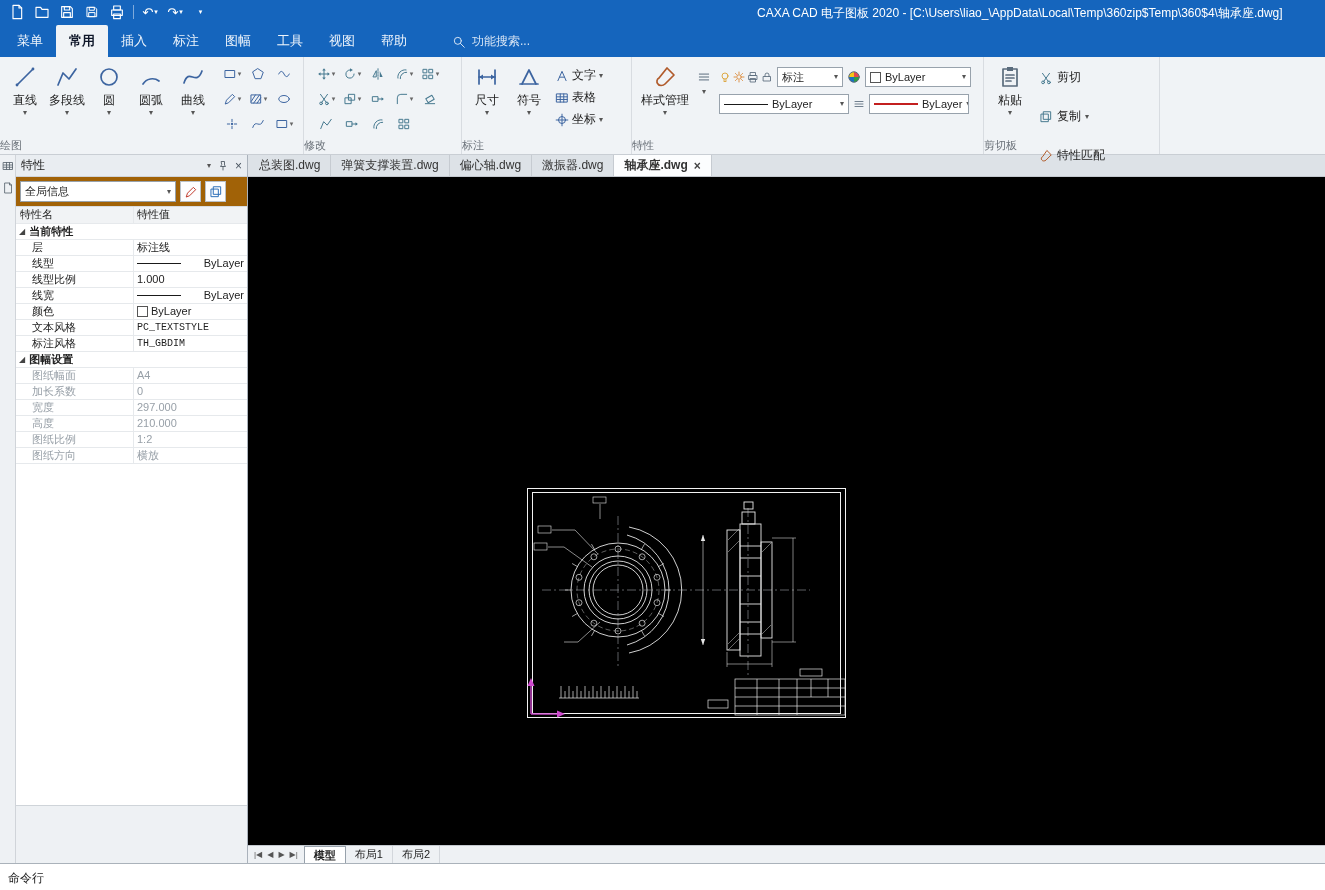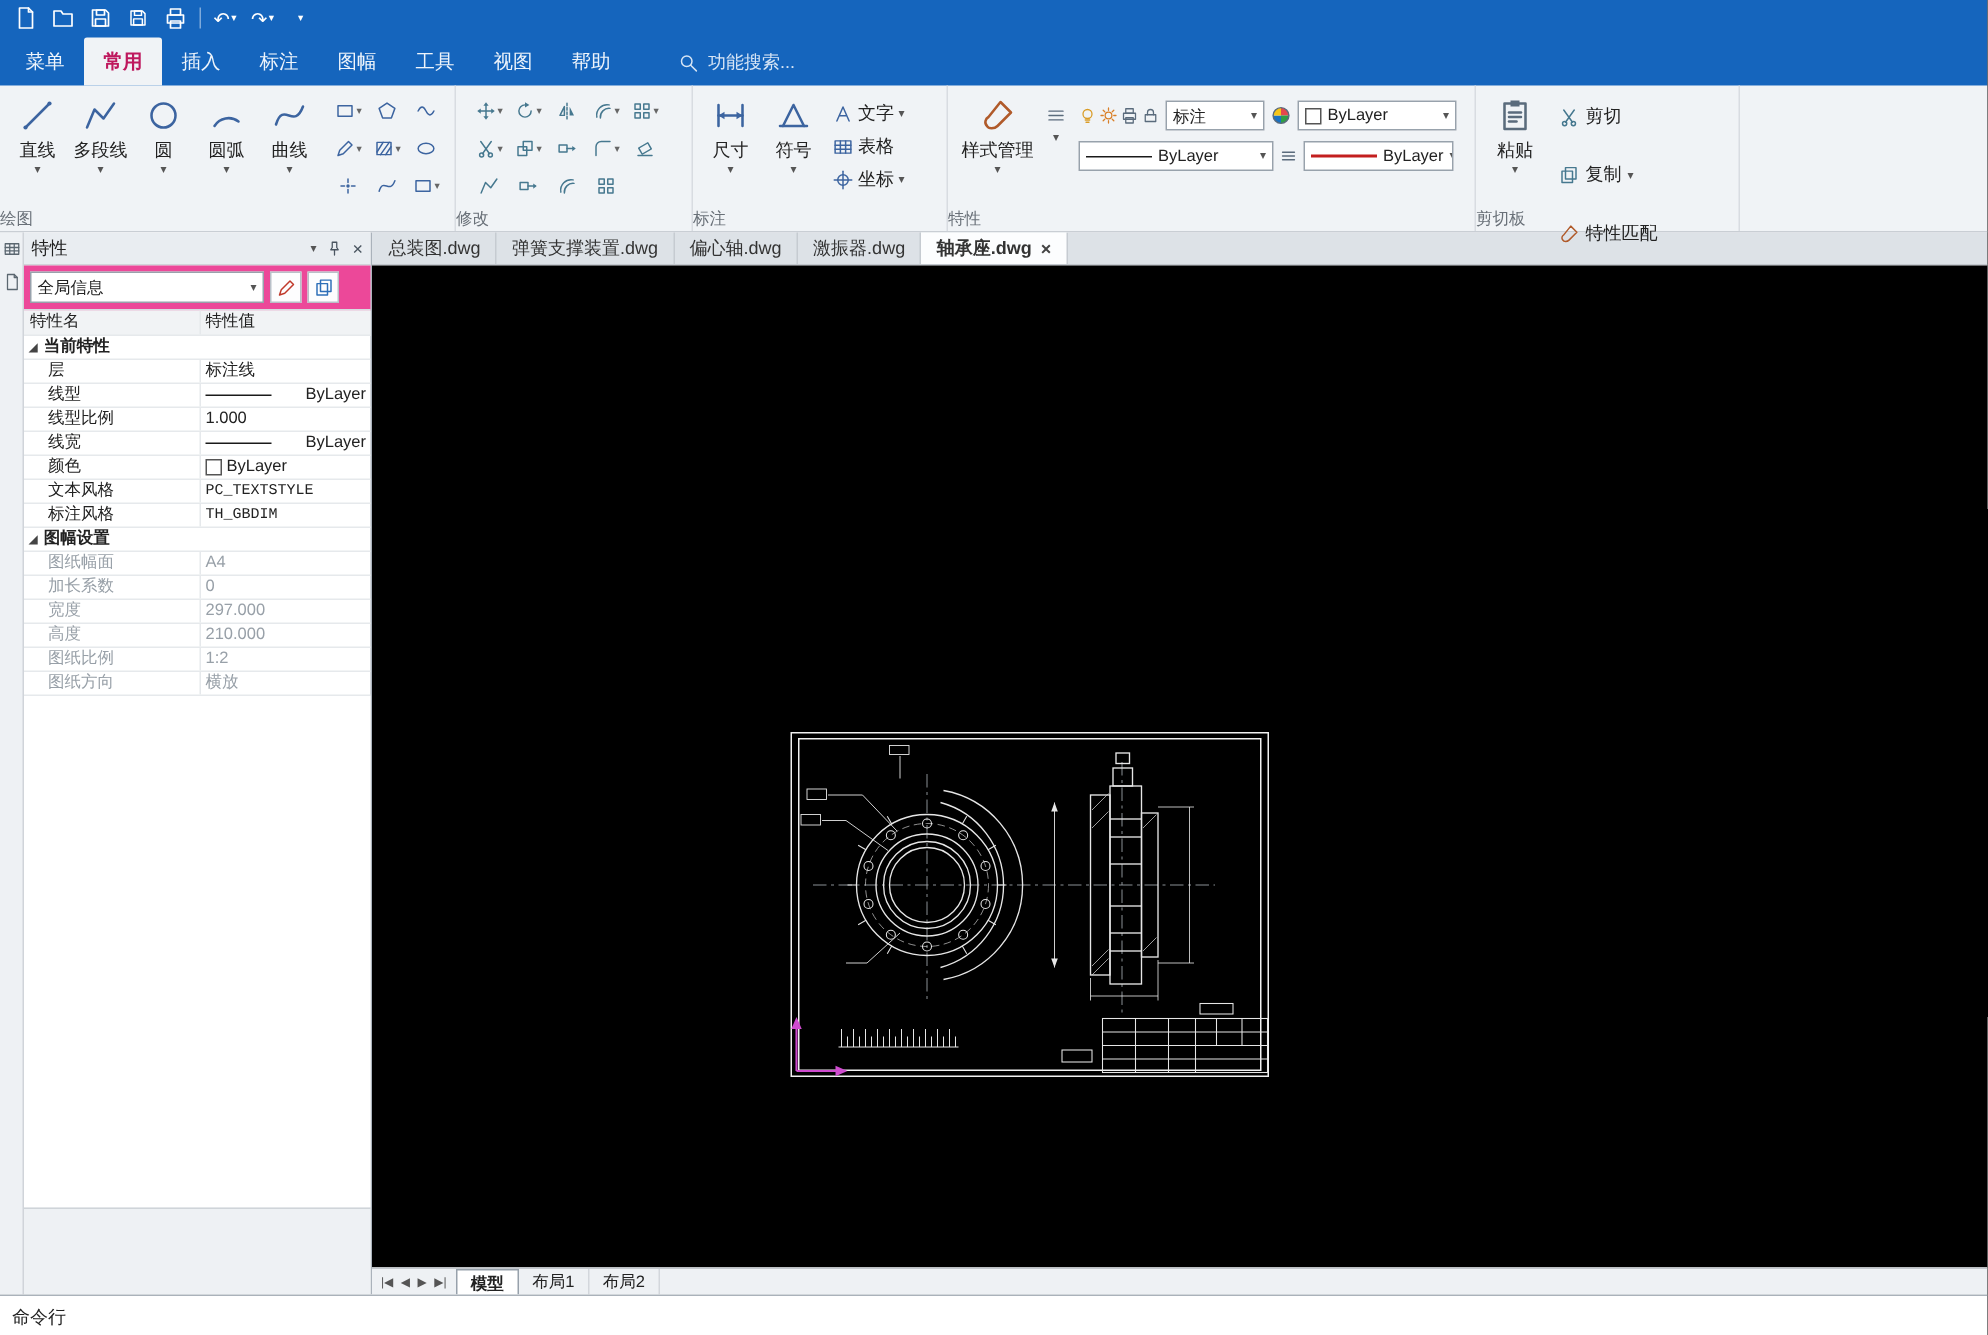--- a/index.html
+++ b/index.html
@@ -12,21 +12,21 @@
 .titlebar{height:24px;background:#1565bd;display:flex;align-items:center;color:#fff;flex:0 0 auto;position:relative}
 .qat{display:flex;align-items:center;gap:3px;padding:0 6px}
 .qbtn{width:22px;height:20px;display:flex;align-items:center;justify-content:center;color:#fff}
 .qsep{width:1px;height:14px;background:rgba(255,255,255,.45);margin:0 2px}
 .qglyph{font-size:13px;line-height:13px}
 .caret-w{font-size:7px;margin-left:1px}
 .title-text{position:absolute;left:757px;top:5px;font-size:12px;white-space:nowrap}
 
 .menubar{height:33px;background:#1565bd;display:flex;align-items:flex-end;padding-left:4px;position:relative;flex:0 0 auto}
 .mtab{color:#eef4fb;padding:7px 13px;font-size:13px}
-.mtab.active{background:#f0f3f6;color:#be185d;font-weight:bold;border-radius:2px 2px 0 0}
+.mtab.active{background:#f0f3f6;color:#0f172a;font-weight:bold;border-radius:2px 2px 0 0}
 .menu-search{position:absolute;left:452px;top:9px;display:flex;align-items:center;gap:6px;color:#d7e5f5}
 
 .ribbon{height:98px;background:#f0f3f6;border-bottom:1px solid #c9ced4;display:flex;flex:0 0 auto}
 .rgroup{position:relative;border-right:1px solid #d8dce1;padding:3px 4px 14px 4px;display:flex;align-items:flex-start}
 .rgroup-label{position:absolute;bottom:1px;left:0;right:0;text-align:left;font-size:11px;color:#697078}
 .bigtool{width:42px;display:flex;flex-direction:column;align-items:center;padding-top:5px}
 .bt-label{font-size:12px;margin-top:3px;white-space:nowrap}
 .caret{font-size:8px;color:#555;line-height:8px}
 .c-draw{color:#3c64a0}.c-mod{color:#46788f}.c-red{color:#c0392b}.c-blue{color:#2e6fb8}
 .c-bulb{color:#d99c27}.c-sun{color:#d97f27}.c-gray{color:#5a6b7c}.c-brush{color:#b05a2a}
@@ -46,21 +46,21 @@
 .lsample.red{height:2px;background:#c31f1f}
 .csw{width:11px;height:11px;background:#fff;border:1px solid #555;flex:0 0 auto}
 .cliprows{display:flex;flex-direction:column;gap:22px;margin-left:7px;padding-top:9px}
 .cliprow{display:flex;align-items:center;gap:4px;font-size:12px;color:#222}
 
 .main{flex:1;display:flex;min-height:0}
 .sidestrip{width:16px;background:#eef1f4;border-right:1px solid #d0d4d9;display:flex;flex-direction:column;align-items:center;padding-top:5px;gap:10px;color:#5b6770;flex:0 0 auto}
 .pp{width:232px;border-right:1px solid #aab2bb;display:flex;flex-direction:column;background:#fff;flex:0 0 auto}
 .panel-header{height:22px;background:#e9edf1;border-bottom:1px solid #d0d4d9;display:flex;align-items:center;padding:0 5px;font-size:12px}
 .ph-btns{margin-left:auto;display:flex;gap:6px;align-items:center;color:#4a5560}
-.panel-comborow{display:flex;align-items:center;gap:4px;padding:4px;background:#ec4899;border-bottom:1px solid #d8dce1}
+.panel-comborow{display:flex;align-items:center;gap:4px;padding:4px;background:#a16207;border-bottom:1px solid #d8dce1}
 .scope-combo{flex:1;max-width:156px;height:21px}
 .pbtn{width:21px;height:21px;border:1px solid #b9c0c8;background:#fdfdfe;display:flex;align-items:center;justify-content:center}
 .ptable{font-size:11px}
 .prow{display:flex;height:16px;line-height:15px;border-bottom:1px solid #e6e9ec;align-items:flex-start}
 .pc1{width:118px;padding-left:16px;border-right:1px solid #e6e9ec;overflow:hidden;white-space:nowrap;align-self:stretch;line-height:15px}
 .pc2{flex:1;padding:0 3px;display:flex;align-items:center;overflow:hidden;white-space:nowrap}
 .phead{background:#f1f3f5;height:17px}
 .phead .pc1{padding-left:4px}
 .psec{font-weight:bold;padding-left:3px;gap:4px}
 .tri{font-size:8px;color:#444}
@@ -321,20 +321,21 @@
           <span class="caret-w">▾</span>
         </span>
       <span class="qbtn">
           <span class="qglyph">↷</span>
           <span class="caret-w">▾</span>
         </span>
       <span class="qbtn">
           <span class="caret-w">▾</span>
         </span>
     </div>
+    <span class="title-text">CAXA CAD 电子图板 2020 - [C:\Users\liao_\AppData\Local\Temp\360zip$Temp\360$4\轴承座.dwg]</span>
   </div>
 
   <div class="menubar">
     <span class="mtab">菜单</span>
     <span class="mtab active">常用</span>
     <span class="mtab">插入</span>
     <span class="mtab">标注</span>
     <span class="mtab">图幅</span>
     <span class="mtab">工具</span>
     <span class="mtab">视图</span>

